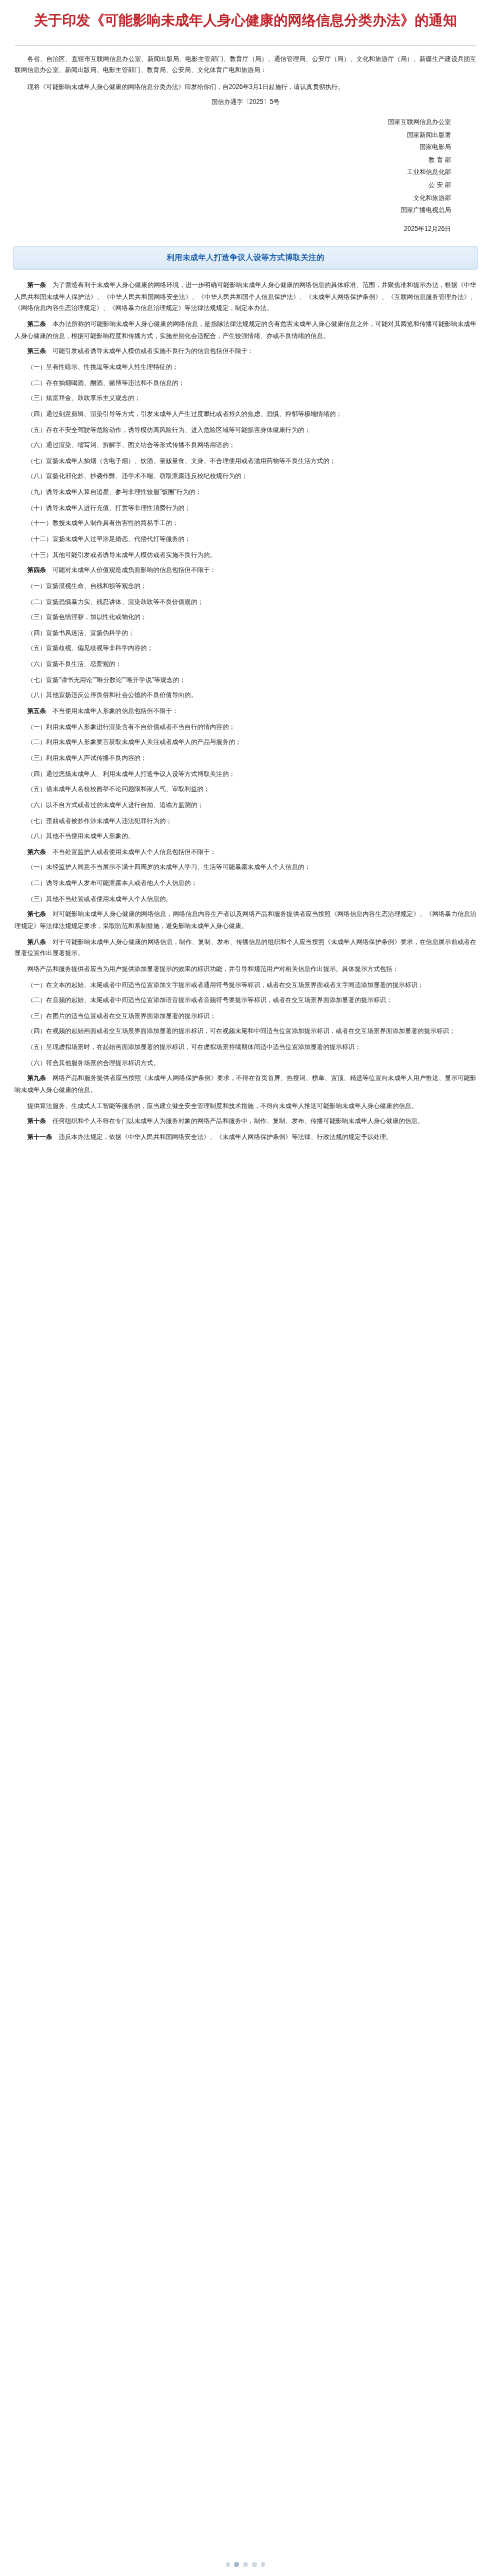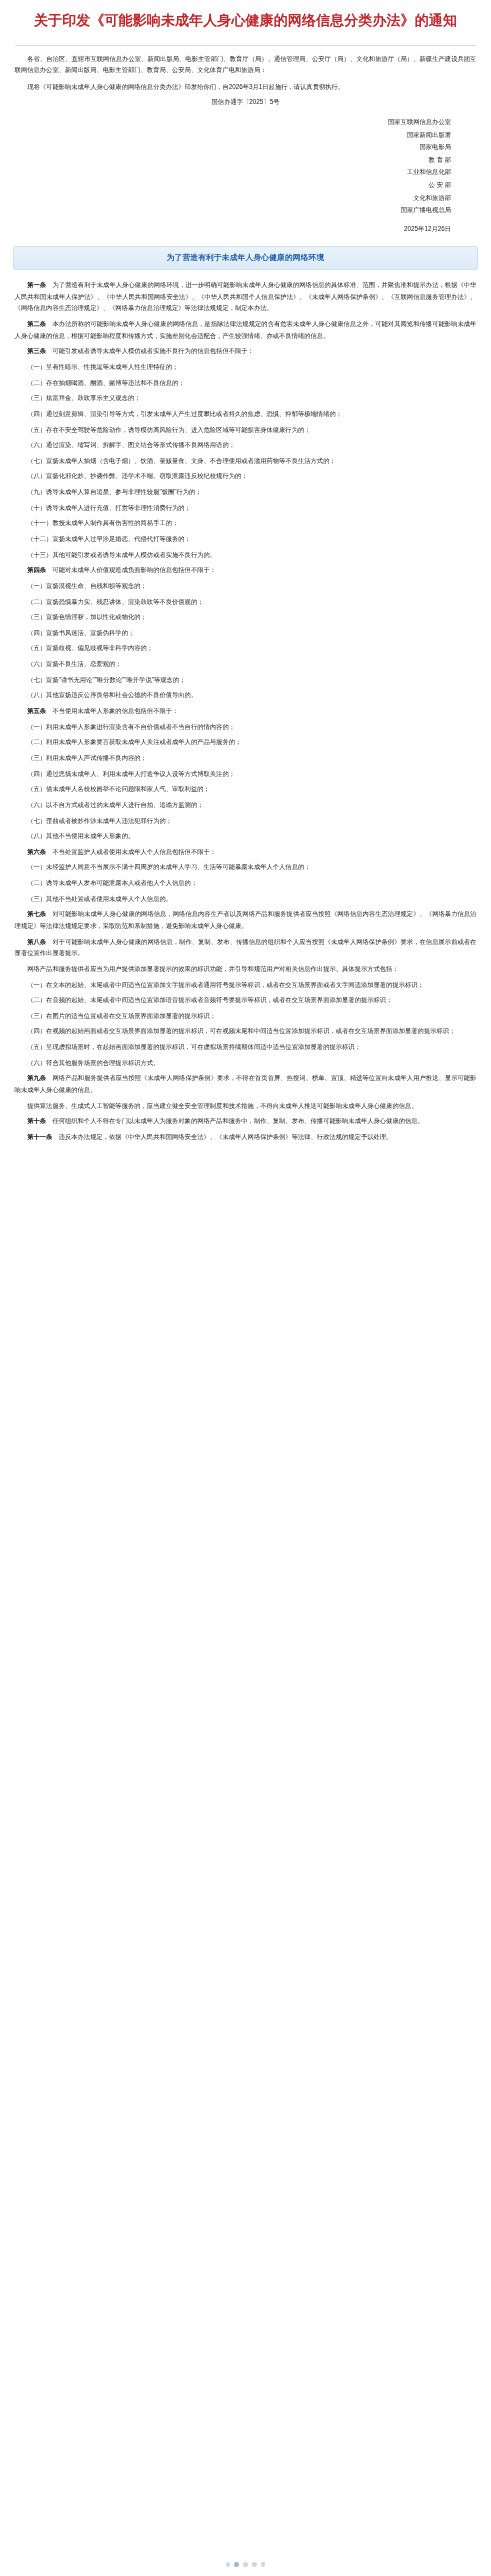--- a/index.html
+++ b/index.html
@@ -149,21 +149,21 @@
     <div>教 育 部</div>
     <div>工业和信息化部</div>
     <div>公 安 部</div>
     <div>文化和旅游部</div>
     <div>国家广播电视总局</div>
   </div>
 
   <div class="sig-date">2025年12月26日</div>
 
   <div class="band-wrap">
-    <div class="band">为了营造有利于未成年人身心健康的网络环境</div>
+    <div class="band">利用未成年人打造争议人设等方式博取关注的</div>
   </div>
 
   <div class="articles" id="articles">
       <p><span class="art-label">第一条</span><span>　为了营造有利于未成年人身心健康的网络环境，进一步明确可能影响未成年人身心健康的网络信息的具体标准、范围，并聚焦准和提示办法，根据《中华人民共和国未成年人保护法》、《中华人民共和国网络安全法》、《中华人民共和国个人信息保护法》、《未成年人网络保护条例》、《互联网信息服务管理办法》、《网络信息内容生态治理规定》、《网络暴力信息治理规定》等法律法规规定，制定本办法。</span></p>
       <p><span class="art-label">第二条</span><span>　本办法所称的可能影响未成年人身心健康的网络信息，是指除法律法规规定的含有危害未成年人身心健康信息之外，可能对其阅览和传播可能影响未成年人身心健康的信息，根据可能影响程度和传播方式，实施差别化会适配合，产生较强情绪、亦或不良情绪的信息。</span></p>
       <p><span class="art-label">第三条</span><span>　可能引发或者诱导未成年人模仿或者实施不良行为的信息包括但不限于：</span></p>
       <p><span>（一）呈有性暗示、性挑逗等未成年人性生理特征的；</span></p>
       <p><span>（二）存在抽烟喝酒、酗酒、赌博等违法和不良信息的；</span></p>
       <p><span>（三）炫富拜金、鼓吹享乐主义观念的；</span></p>
       <p><span>（四）通过刻意剪辑、渲染引导等方式，引发未成年人产生过度攀比或者持久的焦虑、恐惧、抑郁等极端情绪的；</span></p>

